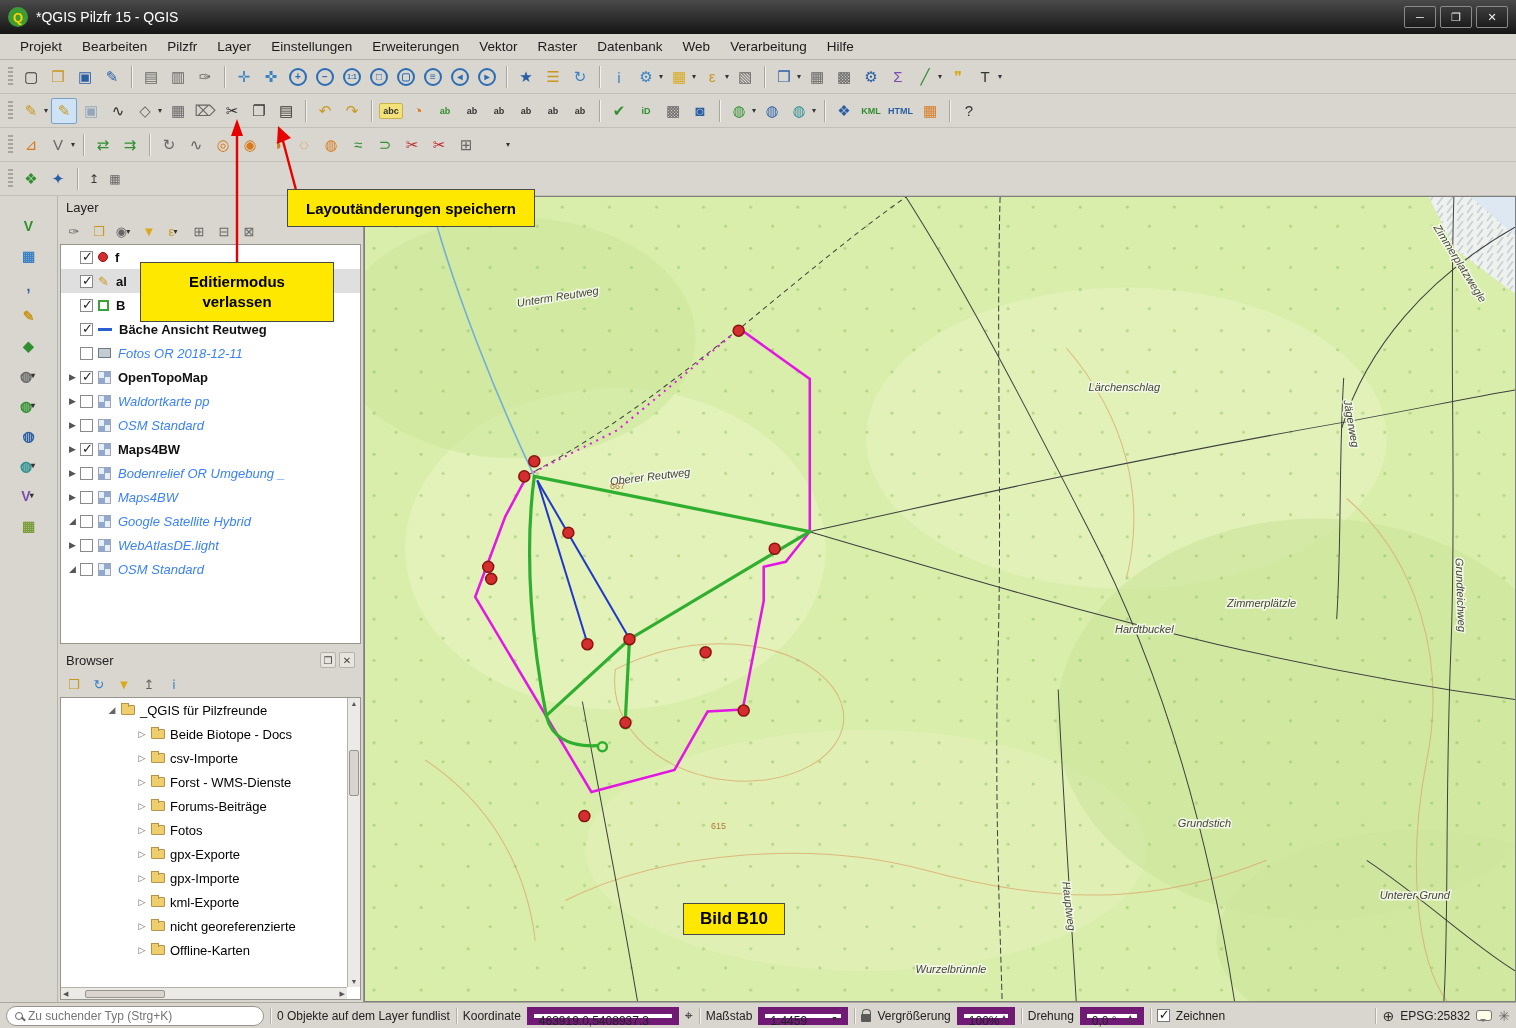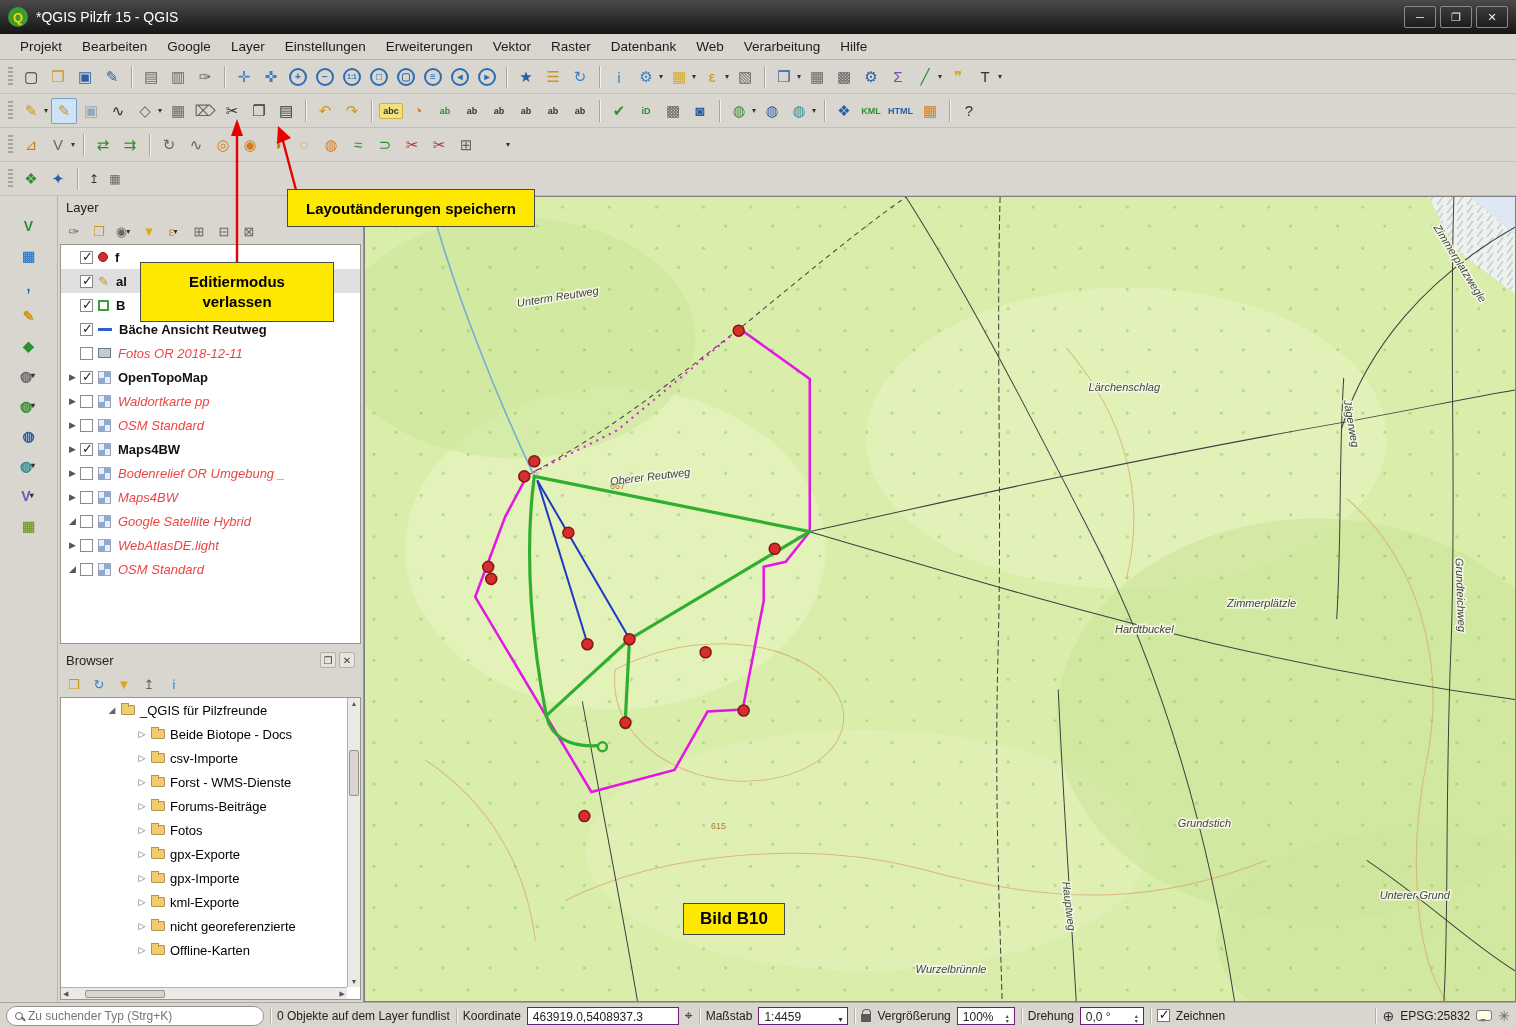--- a/index.html
+++ b/index.html
@@ -46,21 +46,21 @@
   .lcb.on::after{content:"✓";position:absolute;left:1px;top:-3px;font-size:13px;color:#222}
   .lico{margin:0 5px;flex:none;display:flex;align-items:center;justify-content:center}
   .ico-point{width:10px;height:10px;border-radius:50%;background:#d42e2e;border:1px solid #8a1414}
   .ico-poly{width:11px;height:11px;border:2px solid #3aa03a;background:#fff}
   .ico-line{width:14px;height:3px;background:#2a5fd0}
   .ico-photo{width:13px;height:10px;background:#c3ccd3;border:1px solid #6d7a84}
   .ico-raster{width:13px;height:13px;background:conic-gradient(#8fa9d2 0 25%,#e8eef6 0 50%,#8fa9d2 0 75%,#e8eef6 0);border:1px solid #9aa6b5}
   .gly{font-size:13px}
   .lname{margin-left:2px;color:#111}
   .lname.bold{font-weight:bold}
-  .lname.italic{font-style:italic;color:#ef4444;font-weight:normal}
+  .lname.italic{font-style:italic;color:#3b82f6;font-weight:normal}
   .splitter{height:5px}
   .btree{flex:1;background:#fff;border:1px solid #98958e;margin:0 2px 2px 2px;font-size:13px;position:relative;overflow:hidden}
   .brow{height:24px;display:flex;align-items:center;white-space:nowrap}
   .bexp{width:14px;text-align:center;font-size:9px;color:#666}
   .fold{width:14px;height:10px;background:#f0cd6d;border:1px solid #b8914a;border-radius:1px;position:relative;margin:0 5px 0 2px;flex:none}
   .fold::before{content:"";position:absolute;top:-3.5px;left:-1px;width:6px;height:3px;background:#f0cd6d;border:1px solid #b8914a;border-bottom:none}
   .vscroll{position:absolute;right:0;top:0;bottom:12px;width:13px;background:#eceae6;border-left:1px solid #b5b2aa;display:flex;flex-direction:column;align-items:center;justify-content:space-between;font-size:7px;color:#555;padding:2px 0}
   .vthumb{position:absolute;top:52px;height:46px;left:1px;width:10px;background:#d9d5ce;border:1px solid #98958e;border-radius:2px}
   .hscroll{position:absolute;left:0;right:13px;bottom:0;height:12px;background:#eceae6;border-top:1px solid #b5b2aa;display:flex;align-items:center;justify-content:space-between;font-size:7px;color:#555;padding:0 2px}
   .hthumb{position:absolute;left:24px;width:80px;top:2px;height:8px;background:#d9d5ce;border:1px solid #98958e;border-radius:2px}
@@ -68,21 +68,21 @@
   .map{flex:1;position:relative;border:1px solid #7f7f7f;background:#d9eeab;overflow:hidden}
   .map svg{position:absolute;inset:0;width:100%;height:100%}
   .badge{position:absolute;left:318px;top:706px;background:#ffe800;border:1px solid #4a4a4a;padding:5px 16px;font-size:17px;font-weight:bold;color:#000;z-index:5}
   
   .statusbar{height:26px;background:#d9d6cf;border-top:1px solid #aaa79f;display:flex;align-items:center;font-size:12px;color:#222;gap:6px;padding:0 6px;white-space:nowrap}
   .search{width:258px;height:20px;background:#fff;border:1px solid #98958e;border-radius:10px;display:flex;align-items:center;gap:5px;padding:0 8px}
   .search input{border:none;outline:none;font-size:12px;width:100%;font-family:"Liberation Sans",sans-serif;color:#701a75;background:transparent}
   .mag{width:8px;height:8px;border:1.5px solid #666;border-radius:50%;position:relative;flex:none}
   .mag::after{content:"";position:absolute;width:5px;height:1.5px;background:#666;transform:rotate(45deg);right:-4px;bottom:-1px}
   .ssep{width:1px;height:16px;background:#b3b0a8;box-shadow:1px 0 0 #f5f4f0}
-  .sval{height:18px;background:#fff;border:1px solid #701a75;display:flex;align-items:flex-end;padding:0 5px;font-size:12px}
+  .sval{height:18px;background:#fff;border:7px solid #701a75;display:flex;align-items:flex-start;padding:0 5px;font-size:12px}
   .sval input{border:none;outline:none;font-size:12px;font-family:"Liberation Sans",sans-serif;background:transparent;color:#222}
   .combo{gap:23px}
   .combo .dd{font-size:8px;color:#333}
   .spin{display:flex;flex-direction:column;font-size:6px;line-height:5px;color:#444;margin-left:3px}
   .lock{width:10px;height:8px;background:#5a5a5a;border-radius:1px;position:relative;margin-top:4px}
   .lock::before{content:"";position:absolute;top:-5px;left:1px;width:7px;height:5px;border:1.5px solid #5a5a5a;border-bottom:none;border-radius:4px 4px 0 0}
   .scb{width:13px;height:13px;border:1px solid #777;background:#fff;position:relative}
   .scb.on::after{content:"✓";position:absolute;left:1px;top:-3px;font-size:13px;color:#222}
   .bubble{width:16px;height:11px;border:1px solid #777;background:#fffde8;border-radius:3px;position:relative}
   .bubble::after{content:"";position:absolute;left:3px;bottom:-5px;border:3px solid transparent;border-top-color:#777}
@@ -102,21 +102,21 @@
   <span class="winbtns">
     <span class="winbtn">─</span>
     <span class="winbtn">❐</span>
     <span class="winbtn">✕</span>
   </span>
 </div>
 
 <div class="menubar">
   <span class="mitem">Projekt</span>
   <span class="mitem">Bearbeiten</span>
-  <span class="mitem">Google</span>
+  <span class="mitem">Pilzfr</span>
   <span class="mitem">Layer</span>
   <span class="mitem">Einstellungen</span>
   <span class="mitem">Erweiterungen</span>
   <span class="mitem">Vektor</span>
   <span class="mitem">Raster</span>
   <span class="mitem">Datenbank</span>
   <span class="mitem">Web</span>
   <span class="mitem">Verarbeitung</span>
   <span class="mitem">Hilfe</span>
 </div>

